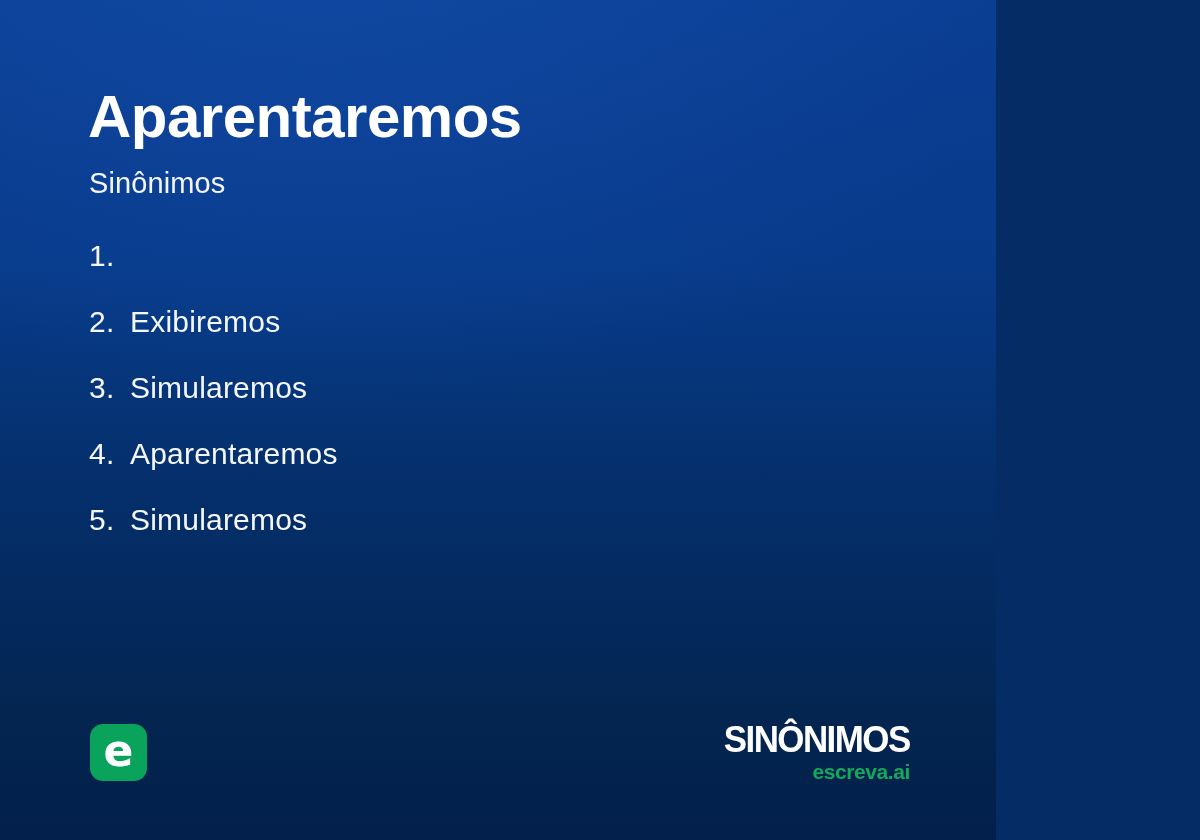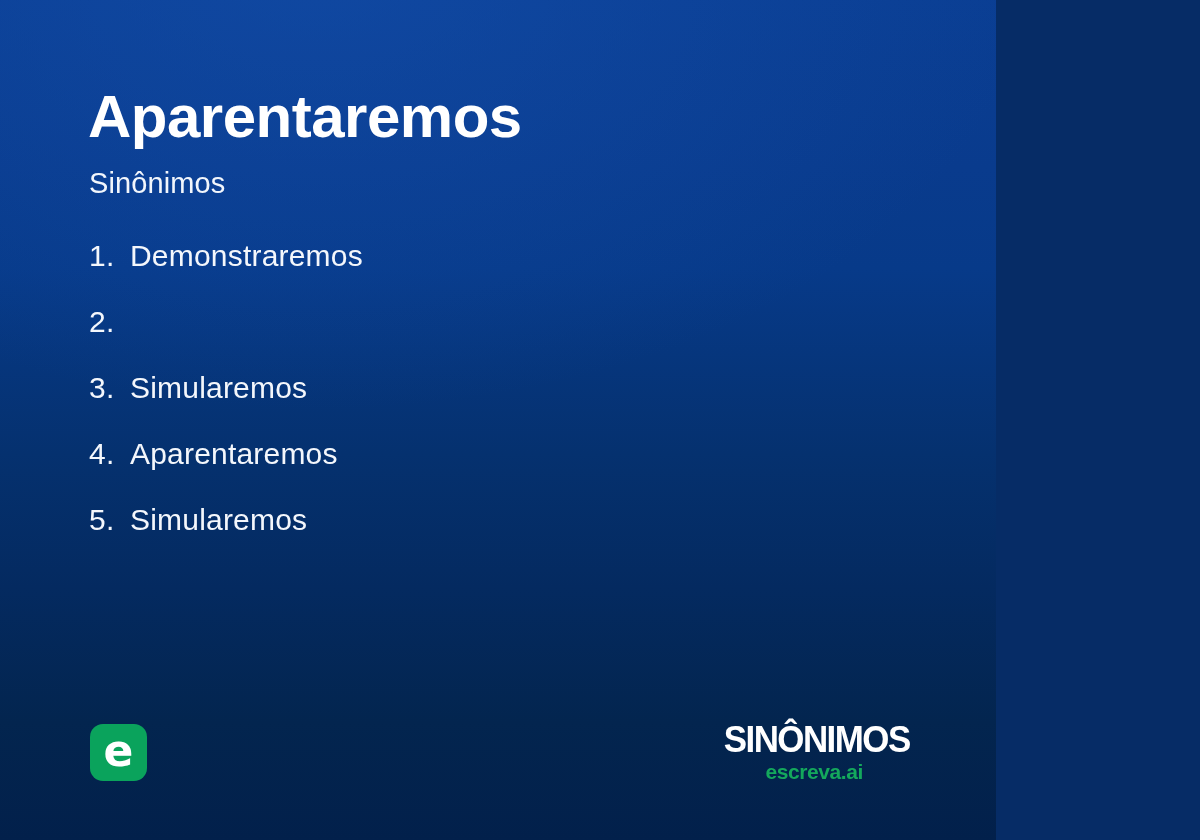--- a/index.html
+++ b/index.html
@@ -160,21 +160,20 @@
   }
   #footer-logo .domain {
     display: block;
     color: #14a85c;
     font-size: 21px;
     line-height: 22px;
     font-weight: 700;
     letter-spacing: -0.4px;
     margin-top: 3px;
     white-space: nowrap;
-    text-align: center;
   }
 </style>
 </head>
 <body>
 
 <div id="card">
 
   <div class="headline">Aparentaremos</div>
 
   <div class="subhead">Sinônimos</div>
@@ -414,24 +413,24 @@
         <rect x="20" y="28" width="2" height="1"></rect>
           <rect x="24" y="28" width="2" height="1"></rect>
         <rect x="27" y="28" width="1" height="1"></rect>
       </g>
     </svg>
   </div>
 
   <ul id="syn-list">
       <li>
         <span class="idx">1.</span>
-        <span class="term">Demonstraremos</span>
       </li>
       <li>
         <span class="idx">2.</span>
+        <span class="term">Exibiremos</span>
       </li>
       <li>
         <span class="idx">3.</span>
         <span class="term">Simularemos</span>
       </li>
       <li>
         <span class="idx">4.</span>
         <span class="term">Aparentaremos</span>
       </li>
       <li>

